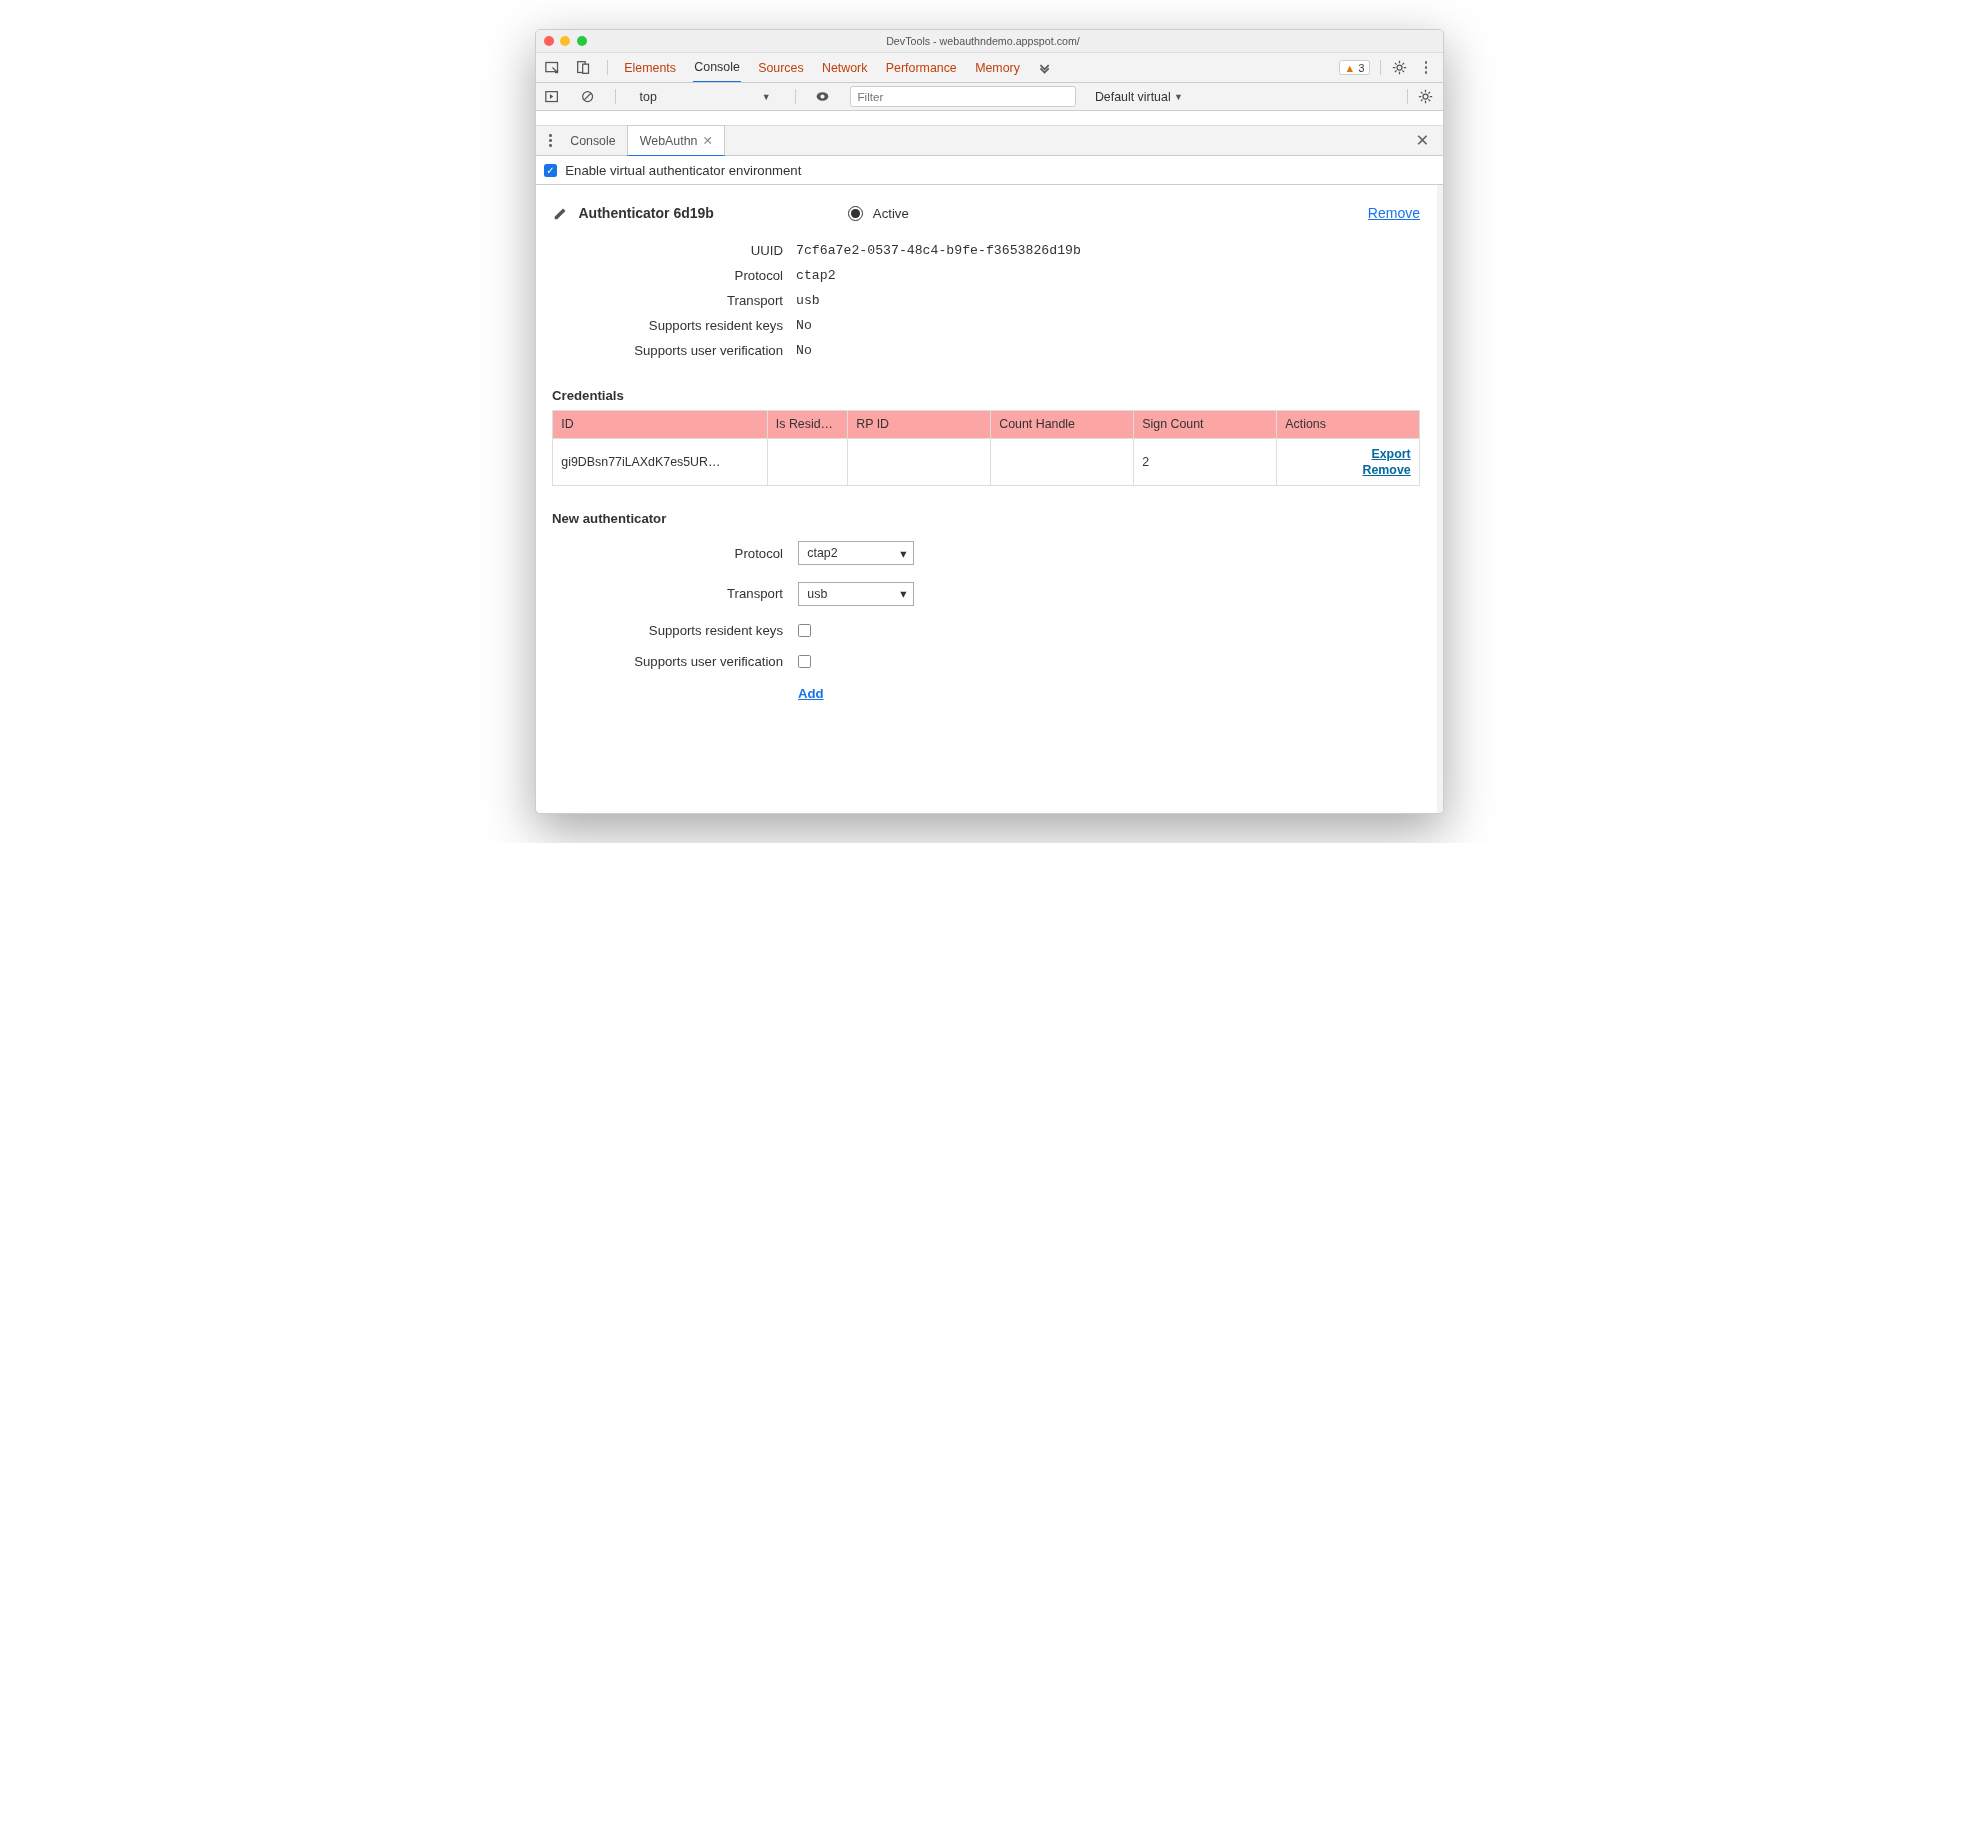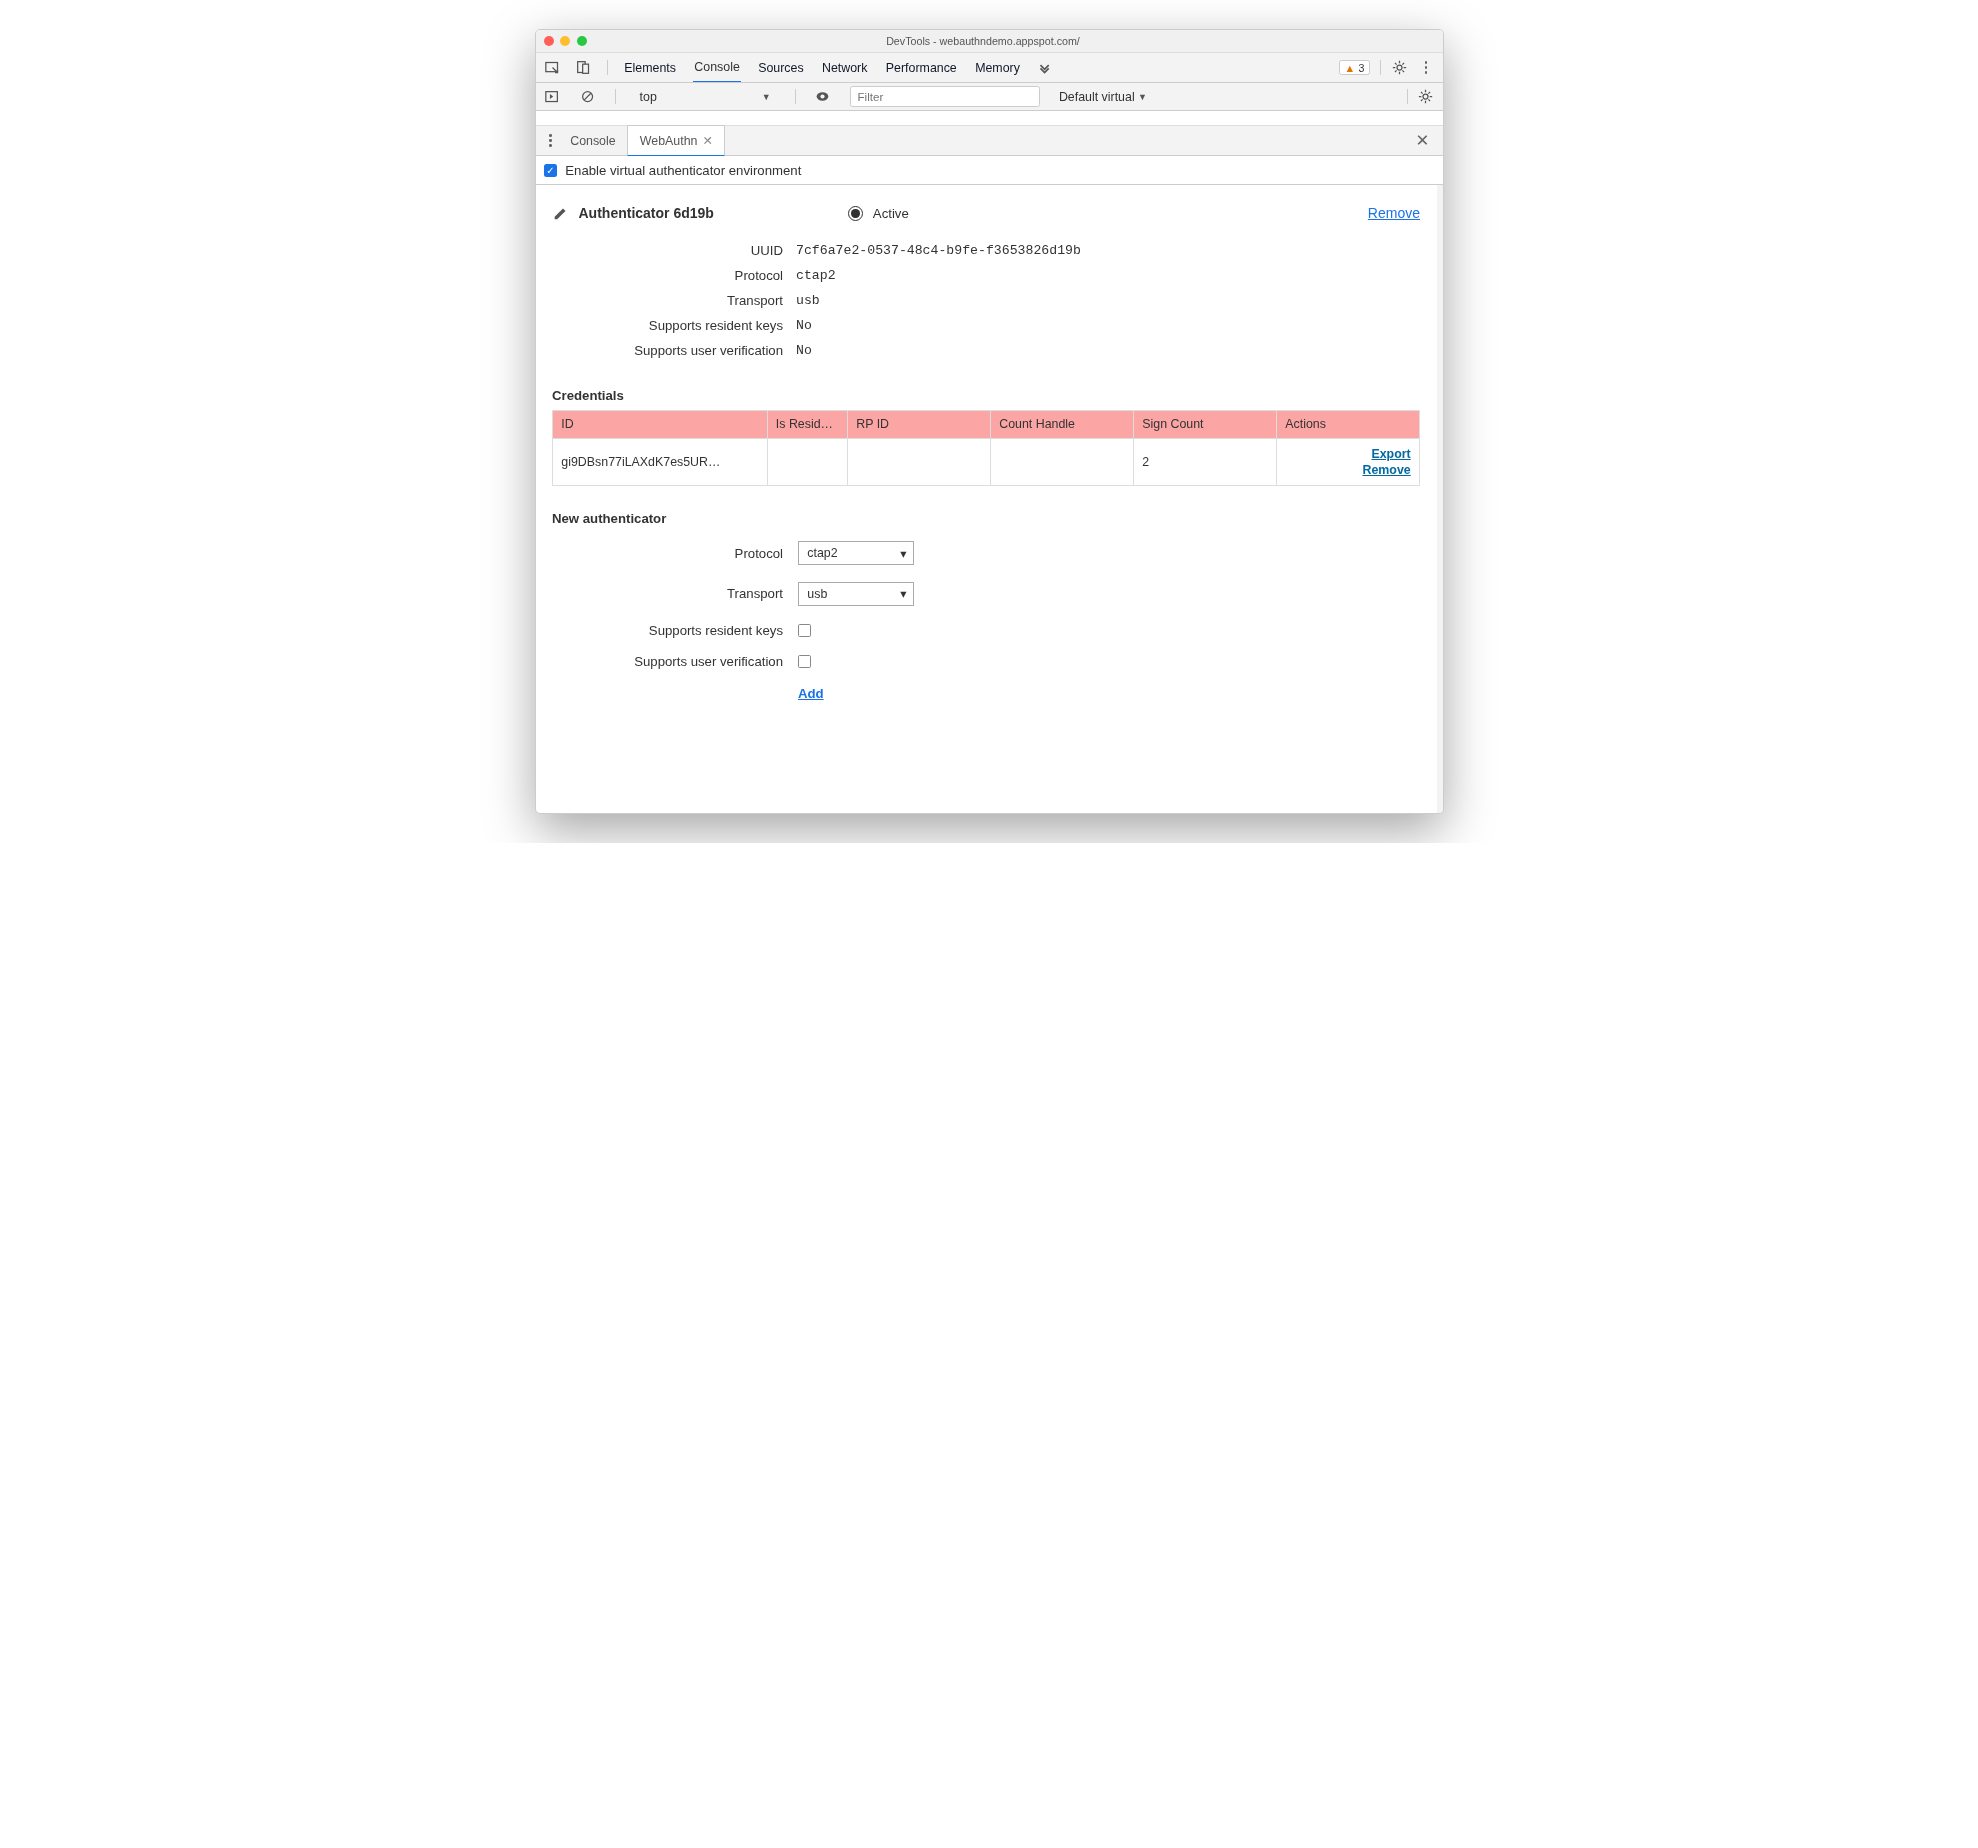--- a/index.html
+++ b/index.html
@@ -6,28 +6,28 @@
 body { font-family: -apple-system, "Helvetica Neue", Arial, sans-serif; font-size: 11.6px; color: #333; background: #fff; }
 .window { width: 909px; margin: 29px auto; border: 0.8px solid #ccc; border-radius: 5px; box-shadow: 0 16.5px 50px rgba(0,0,0,0.35); overflow: hidden; background: #fff; }
 .titlebar { height: 23px; background: #f0f0f0; border-bottom: 0.8px solid #ddd; display: flex; align-items: center; padding: 0 8.3px; position: relative; }
 .traffic { display: flex; gap: 6.6px; }
 .traffic span { width: 10px; height: 10px; border-radius: 50%; display: inline-block; }
 .tclose { background: #ff5f57; } .tmin { background: #ffbd2e; } .tmax { background: #28c940; }
 .title { position: absolute; left: 0; right: 12px; text-align: center; font-size: 10.7px; color: #555; }
 .maintabs { height: 30px; background: #f3f3f3; border-bottom: 0.8px solid #ccc; display: flex; align-items: center; padding: 0 8.3px; gap: 15px; }
 .iconbtn { width: 16.5px; height: 16.5px; display: flex; align-items: center; justify-content: center; color: #555; cursor: pointer; }
 .vsep { width: 0.8px; height: 15px; background: #ccc; }
-.tab { font-size: 12.4px; color: #0f172a; cursor: pointer; padding: 6.6px 1.7px; }
+.tab { font-size: 12.4px; color: #c2410c; cursor: pointer; padding: 6.6px 1.7px; }
 .tab.active { color: #333; border-bottom: 1.7px solid #1a73e8; }
 .rightcluster { margin-left: auto; display: flex; align-items: center; gap: 10px; }
 .badge { background: #fff; border: 0.8px solid #ccc; border-radius: 2.5px; padding: 0.8px 5px; font-size: 10.7px; display: flex; align-items: center; gap: 3.3px; }
 .warn-icon { color: #e37400; }
 .consolebar { height: 28px; background: #f3f3f3; border-bottom: 0.8px solid #ccc; display: flex; align-items: center; padding: 0 8.3px; gap: 19px; }
 .ctx { background: transparent; border: none; font-size: 12.4px; color: #333; width: 141px; display: flex; justify-content: space-between; align-items: center; padding: 1.7px 5px; }
-.filterinput { border: 0.8px solid #ccc; border-radius: 2.5px; padding: 3.3px 6.6px; font-size: 11.6px; width: 190px; }
+.filterinput { border: 0.8px solid #ccc; border-radius: 2.5px; padding: 3.3px 6.6px; font-size: 11.6px; width: 226px; }
 .leveldrop { font-size: 12.4px; color: #333; display: flex; align-items: center; gap: 3.3px; }
 .drawertabs { height: 30px; background: #f3f3f3; border-bottom: 0.8px solid #ccc; display: flex; align-items: center; padding: 0 6.6px; gap: 0; }
 .drawertab { font-size: 12.4px; color: #555; padding: 6.6px 11.6px; cursor: pointer; display: flex; align-items: center; gap: 5px; }
 .drawertab.active { background: #fff; border-bottom: 1.7px solid #1a73e8; border-top: 0.8px solid #ccc; border-left: 0.8px solid #ccc; border-right: 0.8px solid #ccc; }
 .drawerclose { margin-left: auto; font-size: 16.5px; color: #666; cursor: pointer; padding: 0 6.6px; }
 .kebab { width: 16.5px; display: flex; flex-direction: column; align-items: center; gap: 2.5px; padding: 3.3px; }
 .kebab i { width: 2.5px; height: 2.5px; background: #666; border-radius: 50%; }
 .enablebar { padding: 6.6px 8.3px; background: #fff; border-bottom: 0.8px solid #ccc; display: flex; align-items: center; gap: 8.3px; }
 .checkbox { width: 13.2px; height: 13.2px; background: #1a73e8; border-radius: 2.5px; display: flex; align-items: center; justify-content: center; color: #fff; font-size: 10px; }
 .content { padding: 20px 16.5px; position: relative; }

